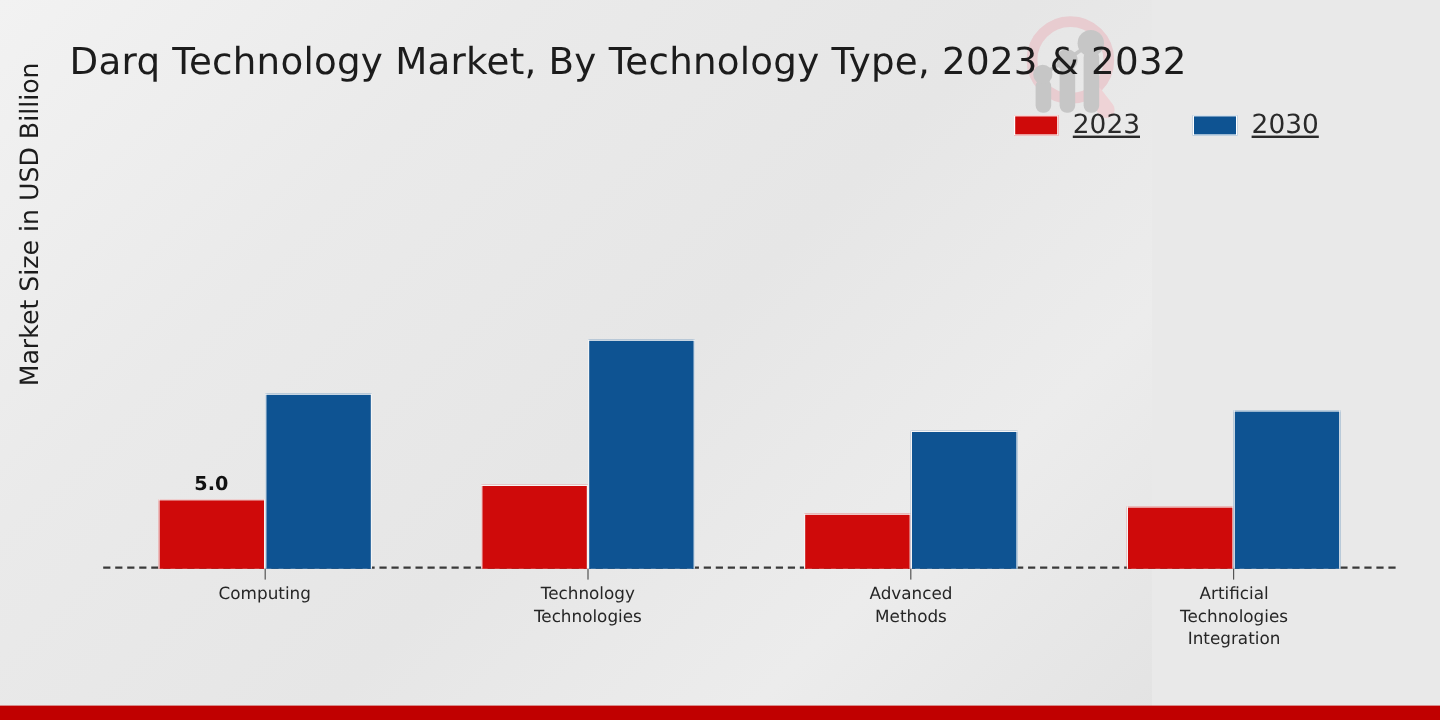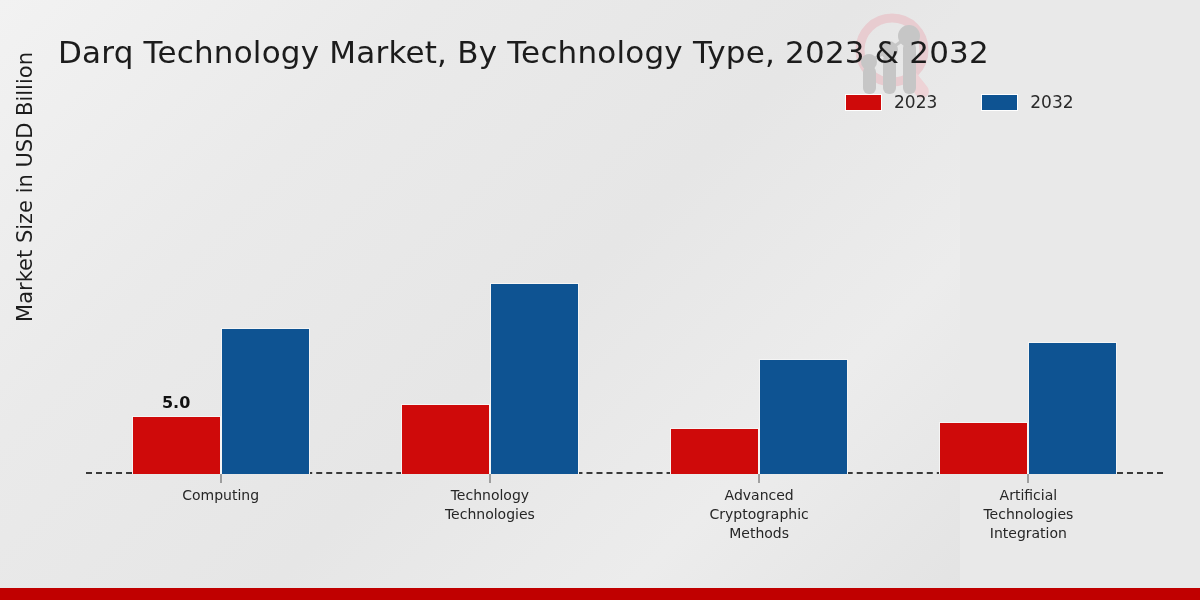--- a/index.html
+++ b/index.html
@@ -44,22 +44,23 @@
     align-items:center;
     gap:44px;
   }
   .legend-item{display:flex;align-items:center;gap:12px;}
   .legend-swatch{
     width:37px;height:17px;
     border:1px solid #ffffff;
     box-sizing:border-box;
   }
   .legend-label{
-    font-size:17px;color:#2a2a2a;
-    font-family:"DejaVu Sans", sans-serif;
+    font-size:22px;color:#2a2a2a;
+    font-family:"DejaVu Sans", sans-serif;
+    text-decoration:underline;
   }
 
   
   .ylabel{
     position:absolute;
     left:-140px;top:175px;
     width:330px;
     text-align:center;
     transform:rotate(-90deg);
     transform-origin:center center;
@@ -174,21 +175,21 @@
 
   <div class="chart-title">Darq Technology Market, By Technology Type, 2023 &amp; 2032</div>
 
   <div class="legend">
     <div class="legend-item">
       <span class="legend-swatch" style="background:#cf0a0a"></span>
       <span class="legend-label">2023</span>
     </div>
     <div class="legend-item">
       <span class="legend-swatch" style="background:#0e5392"></span>
-      <span class="legend-label">2032</span>
+      <span class="legend-label">2030</span>
     </div>
   </div>
 
   <div class="ylabel">Market Size in USD Billion</div>
 
   <div class="plot">
     <div class="baseline"></div>
 
     <div class="groups" id="bar-groups">
         <div class="group">
@@ -215,21 +216,20 @@
           </div>
         </div>
         <div class="group">
           <div class="bars">
             <div class="bar" title="2023: 4" style="height: 46.4px; background: rgb(207, 10, 10);"></div>
             <div class="bar" title="2032: 9.9" style="height: 114.84px; background: rgb(14, 83, 146);"></div>
           </div>
           <span class="tick"></span>
           <div class="cat-label">
             <div>Advanced</div>
-            <div>Cryptographic</div>
             <div>Methods</div>
           </div>
         </div>
         <div class="group">
           <div class="bars">
             <div class="bar" title="2023: 4.5" style="height: 52.2px; background: rgb(207, 10, 10);"></div>
             <div class="bar" title="2032: 11.4" style="height: 132.24px; background: rgb(14, 83, 146);"></div>
           </div>
           <span class="tick"></span>
           <div class="cat-label">

